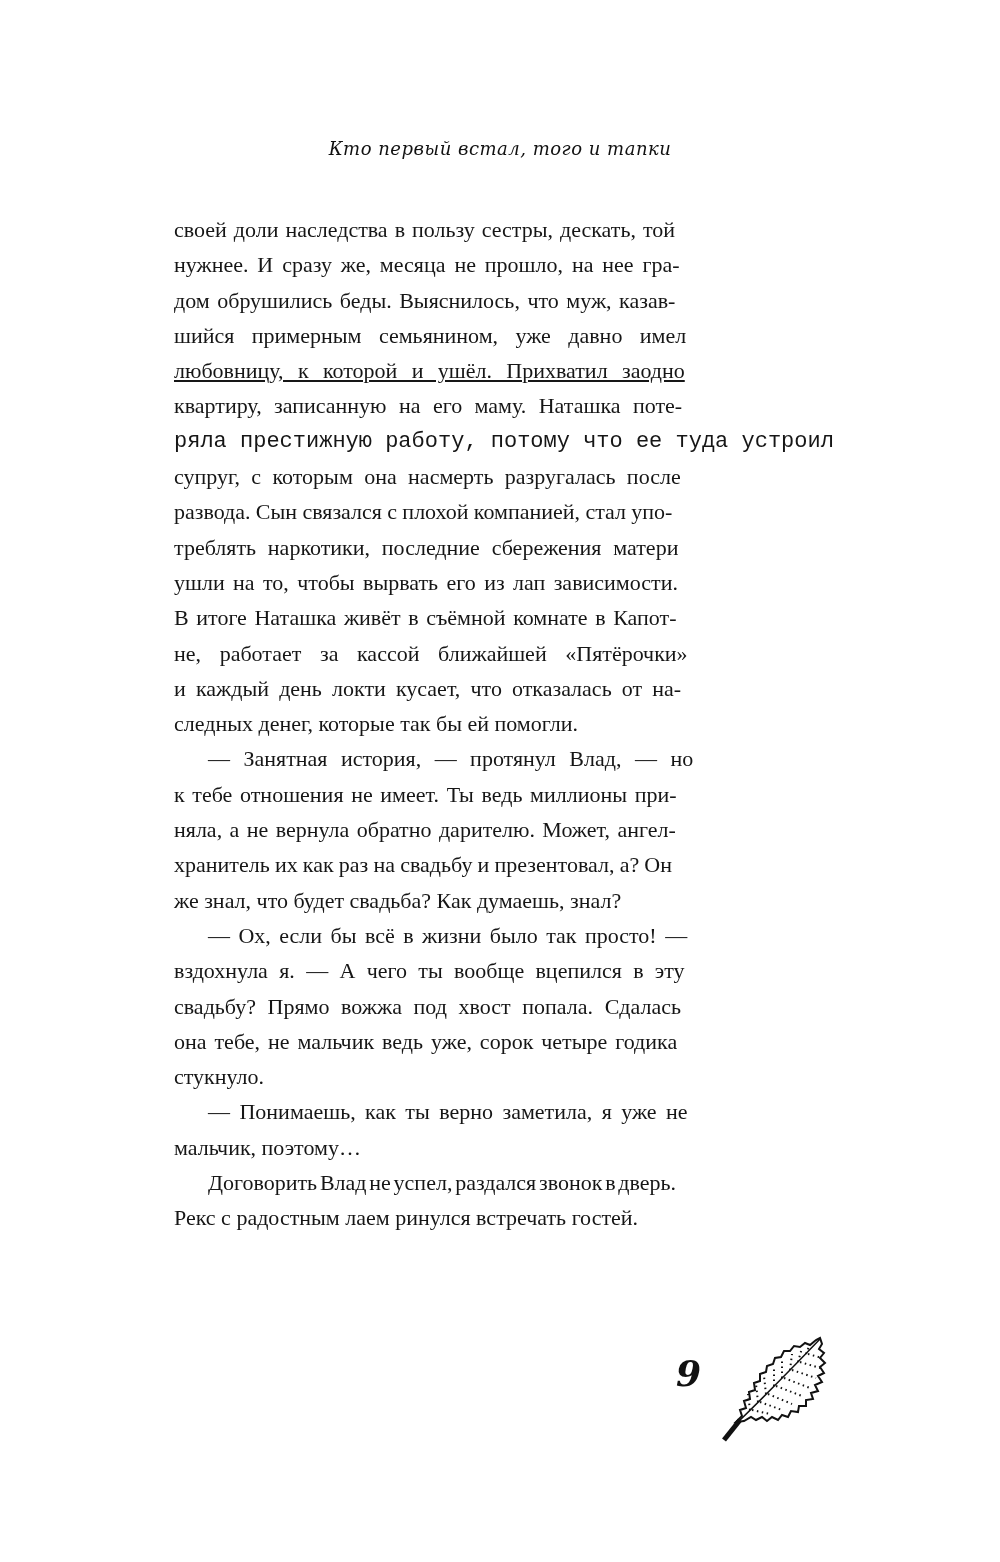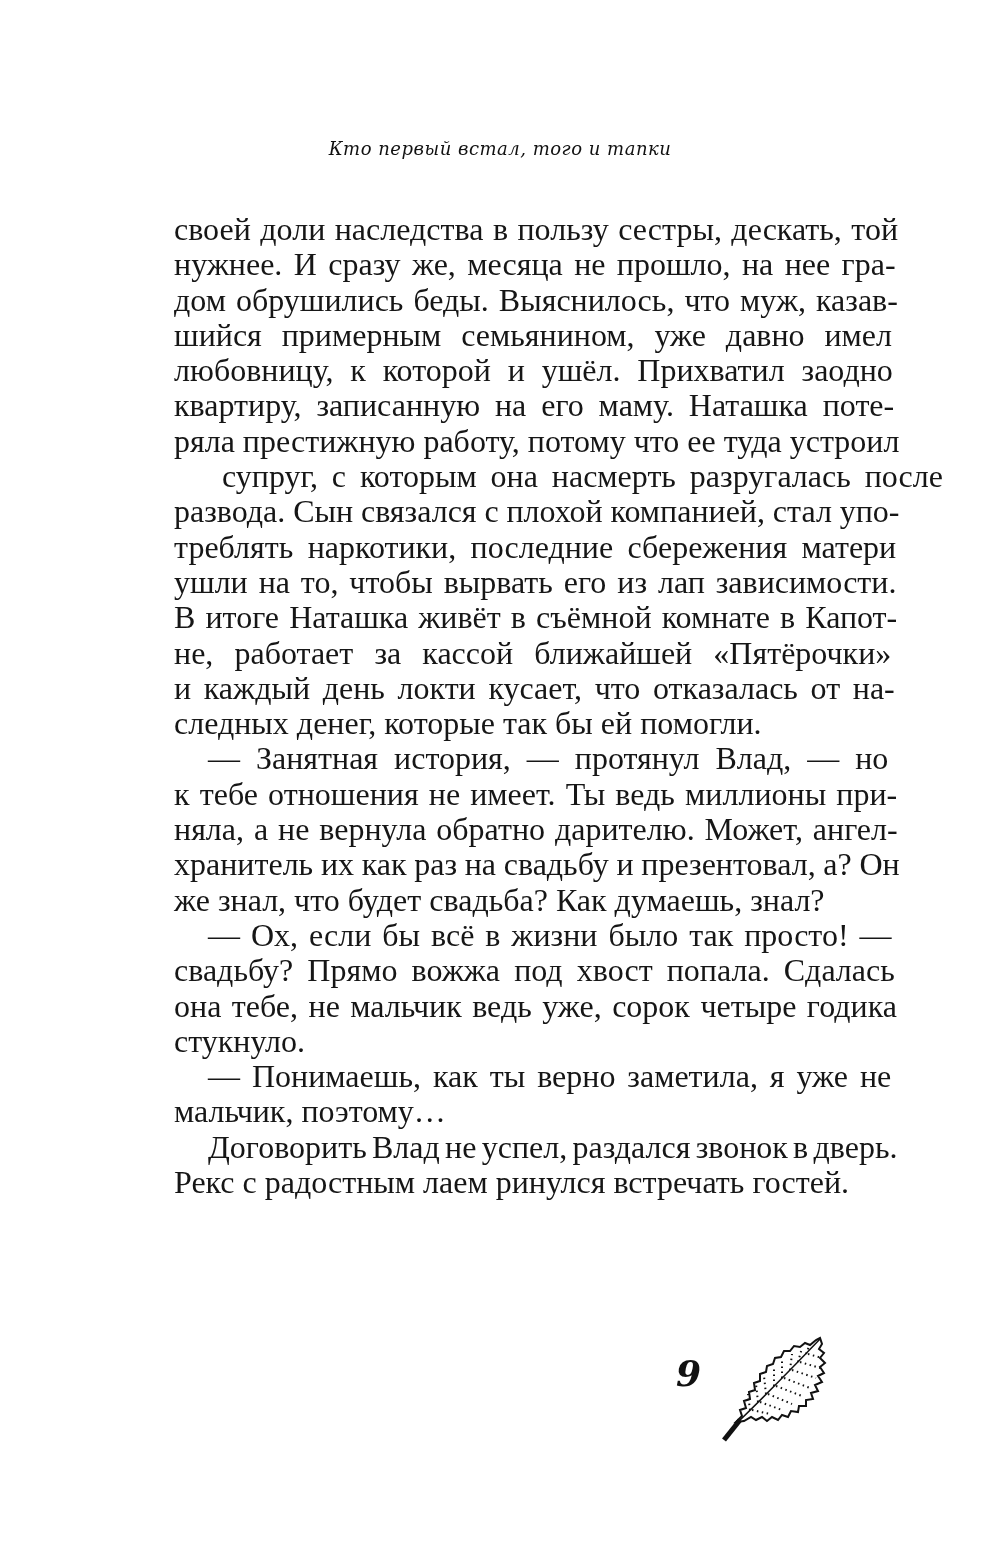--- a/index.html
+++ b/index.html
@@ -25,21 +25,21 @@
       font-size: 18px;
       letter-spacing: 0.5px;
       color: #111;
     }
     .text-block {
       position: absolute;
       top: 212px;
       left: 174px;
       width: 646px;
       font-family: "Liberation Serif", serif;
-      font-size: 32px;
+      font-size: 22px;
       line-height: 35.3px;
       color: #161616;
     }
     .line {
       display: block;
       white-space: nowrap;
       text-align: justify;
       text-align-last: justify;
       height: 35.3px;
     }
@@ -70,37 +70,38 @@
 </head>
 <body>
 
 <div class="running-head">Кто первый встал, того и тапки</div>
 
 <div class="text-block" id="text-block">
     <span class="line" style="white-space: nowrap; word-spacing: 1.49107px; text-align: left; text-align-last: left;">своей доли наследства в пользу сестры, дескать, той</span>
     <span class="line" style="white-space: nowrap; word-spacing: 3.38368px; text-align: center; text-align-last: left;">нужнее. И сразу же, месяца не прошло, на нее гра-</span>
     <span class="line" style="white-space: nowrap; word-spacing: 1.99219px; text-align: left; text-align-last: left;">дом обрушились беды. Выяснилось, что муж, казав-</span>
     <span class="line" style="white-space: nowrap; word-spacing: 11.9031px; text-align: left; text-align-last: left;">шийся примерным семьянином, уже давно имел</span>
-    <span class="line" style="white-space: nowrap; word-spacing: 8.83333px; text-align: left; text-align-last: left;">любовницу, к которой и ушёл. Прихватил заодно</span>
+    <span class="line" style="white-space: nowrap; word-spacing: 8.83333px; text-align: left; text-align-last: left; text-decoration: underline;">любовницу, к которой и ушёл. Прихватил заодно</span>
     <span class="line" style="white-space: nowrap; word-spacing: 6.90885px; text-align: right; text-align-last: left;">квартиру, записанную на его маму. Наташка поте-</span>
-    <span class="line" style="white-space: nowrap; word-spacing: -0.03125px; text-align: center; text-align-last: left;">ряла престижную работу, потому что ее туда устроил</span>
-    <span class="line" style="white-space: nowrap; word-spacing: 5.86979px; text-align: left; text-align-last: left; margin-left: 48px;">супруг, с которым она насмерть разругалась после</span>
+    <span class="line" style="white-space: nowrap; word-spacing: -0.03125px; text-align: center; text-align-last: left; font-family: Liberation Mono, monospace;">ряла престижную работу, потому что ее туда устроил</span>
+    <span class="line" style="white-space: nowrap; word-spacing: 5.86979px; text-align: left; text-align-last: left;">супруг, с которым она насмерть разругалась после</span>
     <span class="line" style="white-space: nowrap; word-spacing: -0.158482px; text-align: left; text-align-last: left;">развода. Сын связался с плохой компанией, стал упо-</span>
     <span class="line" style="white-space: nowrap; word-spacing: 6.30859px; text-align: left; text-align-last: left;">треблять наркотики, последние сбережения матери</span>
     <span class="line" style="white-space: nowrap; word-spacing: 2.90234px; text-align: left; text-align-last: left;">ушли на то, чтобы вырвать его из лап зависимости.</span>
     <span class="line" style="white-space: nowrap; word-spacing: 2.10547px; text-align: left; text-align-last: left;">В итоге Наташка живёт в съёмной комнате в Капот-</span>
     <span class="line" style="white-space: nowrap; word-spacing: 13.1094px; text-align: left; text-align-last: left;">не, работает за кассой ближайшей «Пятёрочки»</span>
     <span class="line" style="white-space: nowrap; word-spacing: 4.64453px; text-align: left; text-align-last: left;">и каждый день локти кусает, что отказалась от на-</span>
     <span class="line last">следных денег, которые так бы ей помогли.</span>
     <span class="line indent" style="white-space: nowrap; word-spacing: 7.97991px; text-align: left; text-align-last: left; font-family: Liberation Serif, serif;">— Занятная история, — протянул Влад, — но</span>
     <span class="line" style="white-space: nowrap; word-spacing: 2.15234px; text-align: left; text-align-last: left;">к тебе отношения не имеет. Ты ведь миллионы при-</span>
     <span class="line" style="white-space: nowrap; word-spacing: 1.92634px; text-align: center; text-align-last: left;">няла, а не вернула обратно дарителю. Может, ангел-</span>
     <span class="line" style="white-space: nowrap; word-spacing: -0.314236px; text-align: left; text-align-last: left;">хранитель их как раз на свадьбу и презентовал, а? Он</span>
     <span class="line last">же знал, что будет свадьба? Как думаешь, знал?</span>
     <span class="line indent" style="white-space: nowrap; word-spacing: 2.95469px; text-align: left; text-align-last: left;">— Ох, если бы всё в жизни было так просто! —</span>
+    <span class="line" style="white-space: nowrap; word-spacing: 5.82292px; text-align: left; text-align-last: left;">вздохнула я. — А чего ты вообще вцепился в эту</span>
     <span class="line" style="white-space: nowrap; word-spacing: 6.10938px; text-align: left; text-align-last: left;">свадьбу? Прямо вожжа под хвост попала. Сдалась</span>
     <span class="line" style="white-space: nowrap; word-spacing: 2.4668px; text-align: left; text-align-last: left;">она тебе, не мальчик ведь уже, сорок четыре годика</span>
     <span class="line last">стукнуло.</span>
     <span class="line indent" style="white-space: nowrap; word-spacing: 3.94922px; text-align: left; text-align-last: left;">— Понимаешь, как ты верно заметила, я уже не</span>
     <span class="line last">мальчик, поэтому…</span>
     <span class="line indent" style="white-space: nowrap; word-spacing: -2.72991px; text-align: left; text-align-last: left;">Договорить Влад не успел, раздался звонок в дверь.</span>
     <span class="line last">Рекс с радостным лаем ринулся встречать гостей.</span>
   </div>
 
 <div class="folio">9</div>

